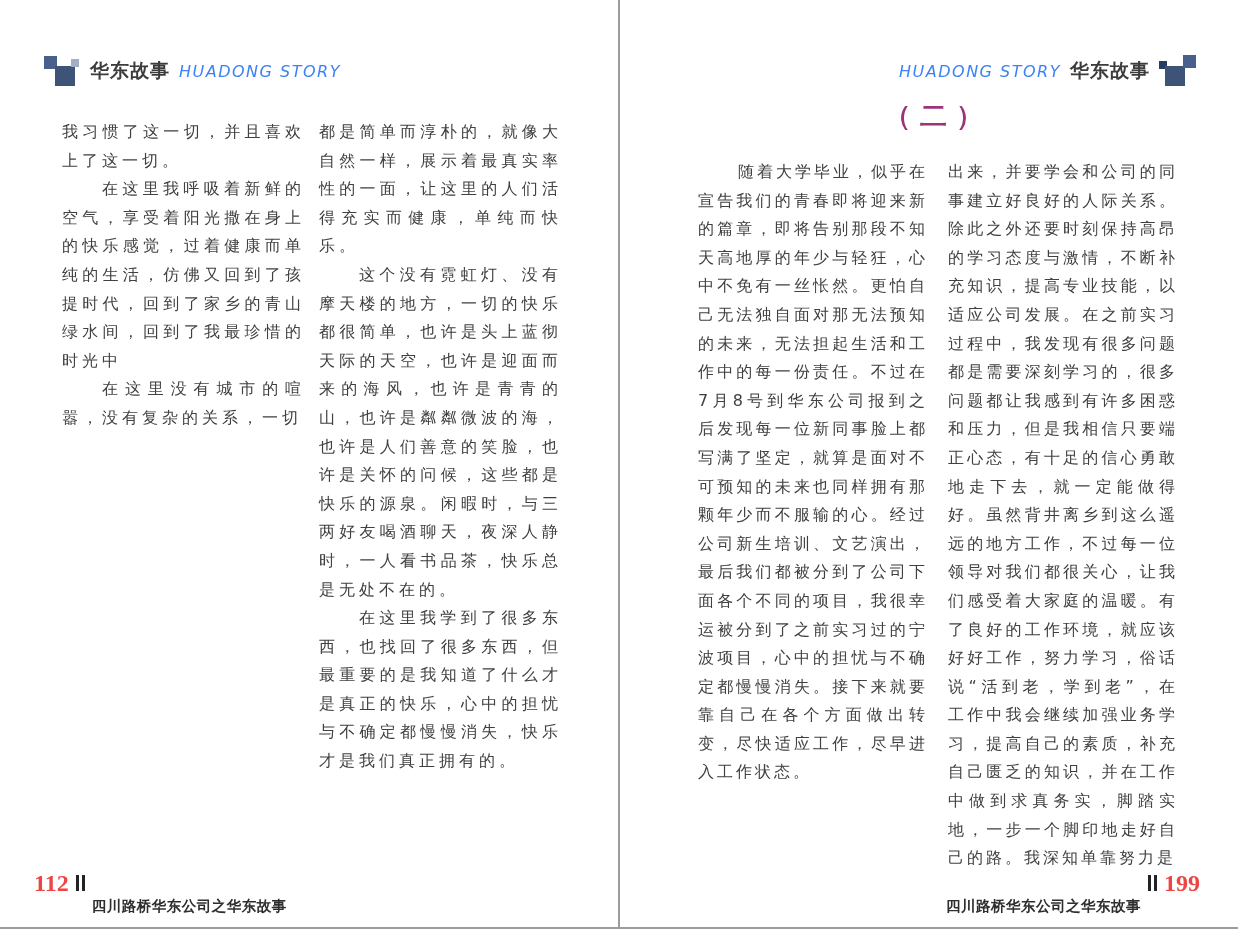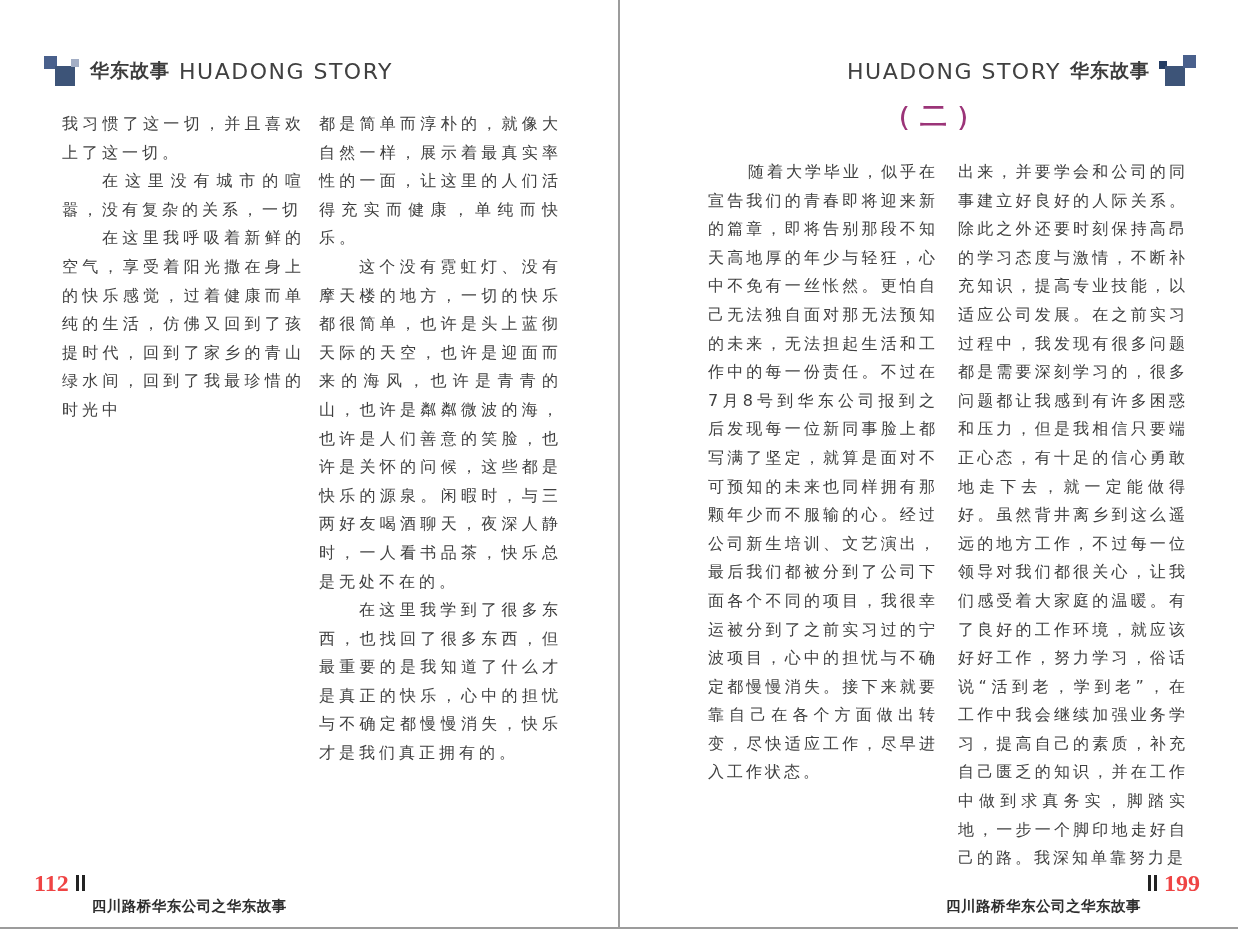--- a/index.html
+++ b/index.html
@@ -17,42 +17,42 @@
   .bottom-rule {
     position:absolute; left:0; top:927px; width:1238px; height:2px;
     background:#9c9c9c;
   }
 
   
   .page-header { position:absolute; top:54px; display:flex; align-items:center; gap:9px; }
   .page-left  .page-header { left:44px; }
   .page-right .page-header { right:40px; }
   .brand-cn { font-size:19px; font-weight:bold; color:#3c3c3c; letter-spacing:1px; }
-  .brand-en { font-size:22px; color:#404040; letter-spacing:1.5px; }
+  .brand-en { font-size:16px; color:#3b82f6; letter-spacing:1.5px;font-style:italic; }
 
   .logo { position:relative; width:37px; height:34px; flex:0 0 auto; }
   .sq { position:absolute; display:block; }
   .logo-l .sq-mid  { left:0;  top:2px;  width:13px; height:13px; background:#49608c; }
   .logo-l .sq-big  { left:11px; top:12px; width:20px; height:20px; background:#3d5478; }
   .logo-l .sq-tiny { left:27px; top:5px;  width:8px;  height:8px;  background:#a3aec5; }
   .logo-r .sq-tiny { left:0;  top:7px;  width:8px;  height:8px;  background:#253d63; }
   .logo-r .sq-big  { left:6px;  top:12px; width:20px; height:20px; background:#3d5478; }
   .logo-r .sq-mid  { left:24px; top:1px;  width:13px; height:13px; background:#49608c; }
 
   
   .section-title {
     position:absolute; top:98px; left:80px; width:480px; text-align:center;
     font-family:"Liberation Serif", serif; font-size:27px; font-weight:bold;
     color:#9b3478; letter-spacing:9px; margin:0;
   }
 
   
   .cols { position:absolute; display:flex; }
-  .page-left  .cols { left:62px; top:110px; gap:14px; }
-  .page-right .cols { left:80px; top:158px; gap:20px;margin-left:10px; }
+  .page-left  .cols { left:62px; top:118px; gap:14px; }
+  .page-right .cols { left:80px; top:158px; gap:20px; }
   .page-left  .col { width:243px; }
   .page-right .col { width:230px; }
   .col p {
     margin:0; font-size:16px; line-height:28.6px; color:#404040;
     text-align:justify; text-align-last:left;
   }
   .page-left  .col p { letter-spacing:4px; }
   .page-right .col p { letter-spacing:3px; }
   .col p.indent { text-indent:40px; }
 
@@ -80,22 +80,22 @@
           <i class="sq sq-big"></i>
           <i class="sq sq-tiny"></i>
       </span>
       <span class="brand-cn">华东故事</span>
       <span class="brand-en">HUADONG STORY</span>
     </header>
 
     <div class="cols">
       <div class="col">
         <p>我习惯了这一切，并且喜欢上了这一切。</p>
+        <p class="indent">在这里我呼吸着新鲜的空气，享受着阳光撒在身上的快乐感觉，过着健康而单纯的生活，仿佛又回到了孩提时代，回到了家乡的青山绿水间，回到了我最珍惜的时光中</p>
         <p class="indent">在这里没有城市的喧嚣，没有复杂的关系，一切</p>
-        <p class="indent">在这里我呼吸着新鲜的空气，享受着阳光撒在身上的快乐感觉，过着健康而单纯的生活，仿佛又回到了孩提时代，回到了家乡的青山绿水间，回到了我最珍惜的时光中</p>
       </div>
       <div class="col">
         <p>都是简单而淳朴的，就像大自然一样，展示着最真实率性的一面，让这里的人们活得充实而健康，单纯而快乐。</p>
         <p class="indent">这个没有霓虹灯、没有摩天楼的地方，一切的快乐都很简单，也许是头上蓝彻天际的天空，也许是迎面而来的海风，也许是青青的山，也许是粼粼微波的海，也许是人们善意的笑脸，也许是关怀的问候，这些都是快乐的源泉。闲暇时，与三两好友喝酒聊天，夜深人静时，一人看书品茶，快乐总是无处不在的。</p>
         <p class="indent">在这里我学到了很多东西，也找回了很多东西，但最重要的是我知道了什么才是真正的快乐，心中的担忧与不确定都慢慢消失，快乐才是我们真正拥有的。</p>
       </div>
     </div>
 
     <footer class="page-footer">
       <span class="page-num">112</span>

